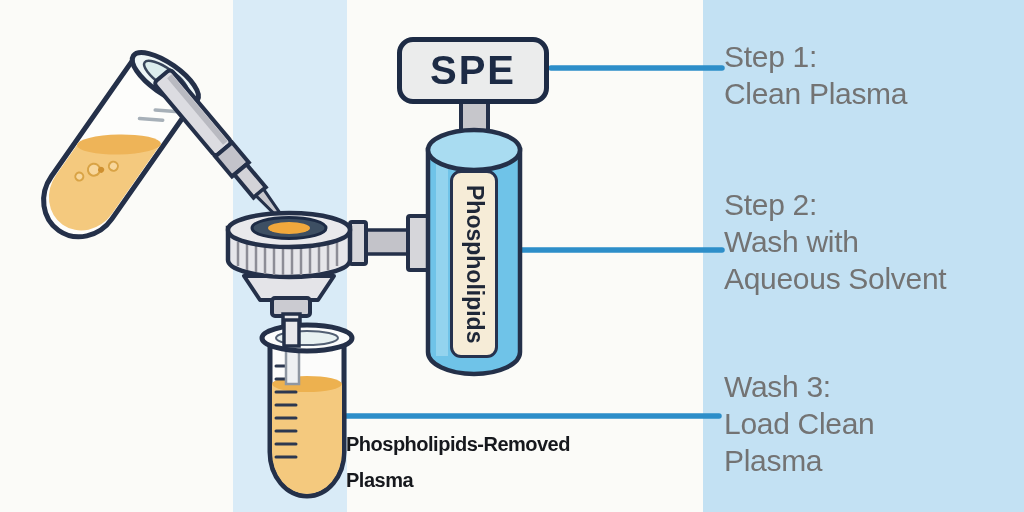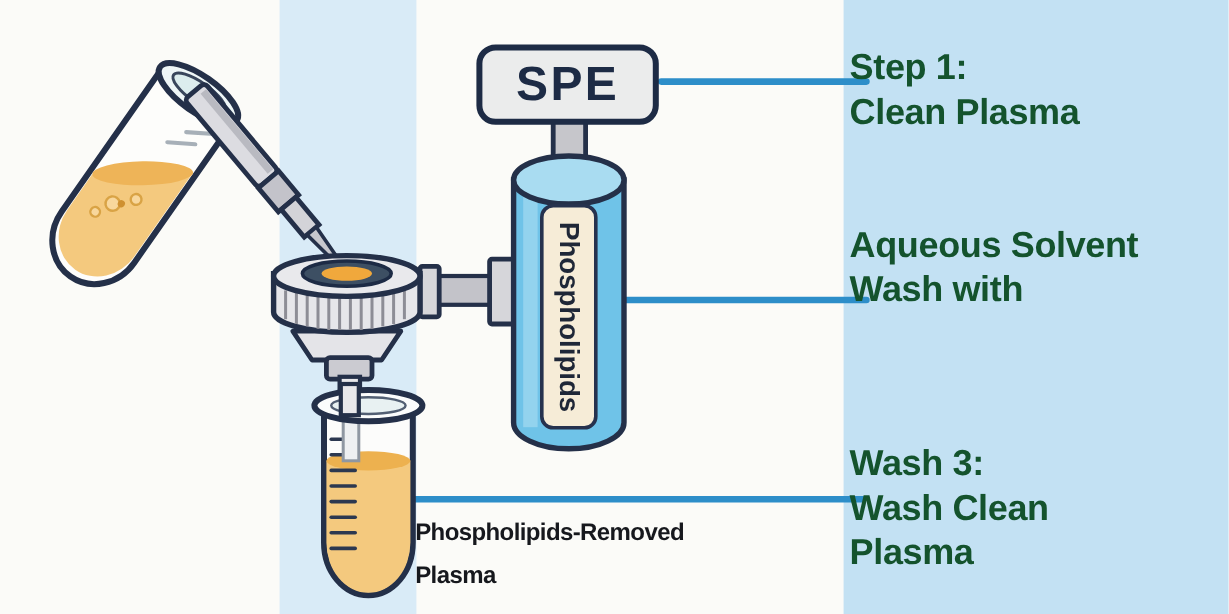--- a/index.html
+++ b/index.html
@@ -50,24 +50,24 @@
   }
 
   .caption {
     position: absolute; left: 346px; top: 426px;
     font-size: 20px; font-weight: 700;
     line-height: 36px; letter-spacing: -0.5px;
     color: #16181D;
   }
 
   .step {
-    position: absolute; left: 708px;
-    font-size: 30px; font-weight: 700;
+    position: absolute; left: 724px;
+    font-size: 30px; font-weight: 400;
     line-height: 37px; letter-spacing: -0.3px;
-    color: #14532d;
+    color: #737373;
   }
   .step-1 { top: 38px; }
   .step-2 { top: 186px; }
   .step-3 { top: 368px; }
 </style>
 </head>
 <body>
 
 <div class="canvas">
 
@@ -171,23 +171,24 @@
     <div>Phospholipids-Removed</div>
     <div>Plasma</div>
   </div>
 
   <div class="step step-1">
     <div>Step 1:</div>
     <div>Clean Plasma</div>
   </div>
 
   <div class="step step-2">
+    <div>Step 2:</div>
+    <div>Wash with</div>
     <div>Aqueous Solvent</div>
-    <div>Wash with</div>
   </div>
 
   <div class="step step-3">
     <div>Wash 3:</div>
-    <div>Wash Clean</div>
+    <div>Load Clean</div>
     <div>Plasma</div>
   </div>
 
 </div>
 
 </body></html>

